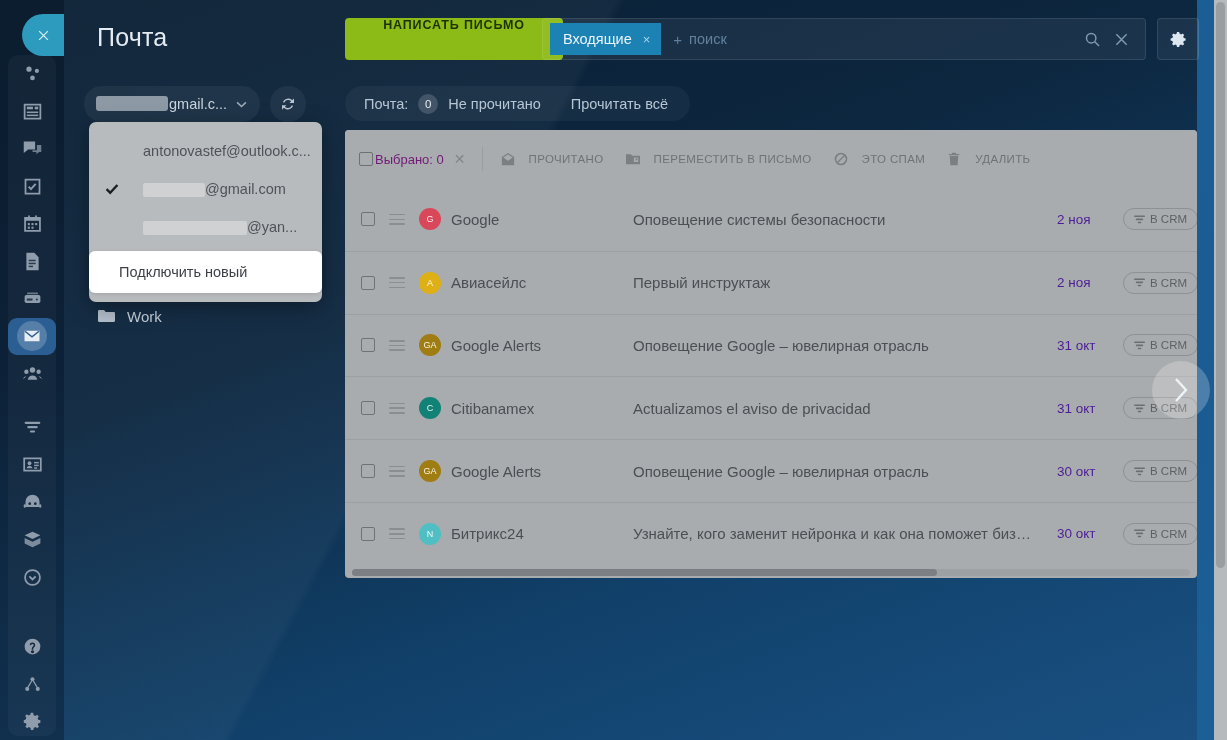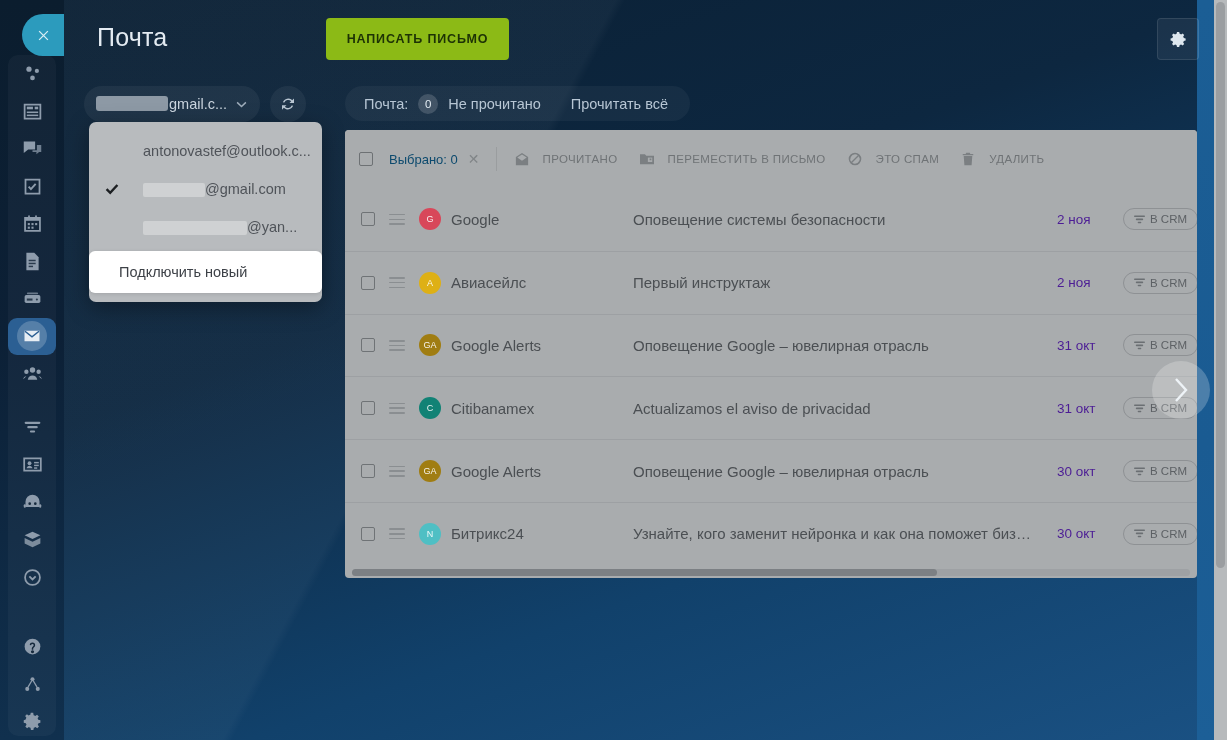--- a/index.html
+++ b/index.html
@@ -131,24 +131,24 @@
   #folders { position: absolute; left: 20px; top: 300px; width: 225px; }
   .folder-item {
     height: 32px; display: flex; align-items: center; gap: 12px;
     padding-left: 14px; border-radius: 6px;
     font-size: 15px; color: #c5d0db;
   }
   .folder-item svg { width: 17px; height: 14px; fill: #b4c0cc; }
 
   
   #compose-btn {
-    position: absolute; left: 326px; top: 18px;
-    width: 183px; height: 42px;
+    position: absolute; left: 345px; top: 18px;
+    width: 218px; height: 42px;
     background: #8cba16; border-radius: 4px;
-    display: flex; align-items: center; justify-content: center;
+    display: flex; align-items: flex-start; justify-content: center;
     font-size: 12.5px; font-weight: bold; color: #1d3205;
     letter-spacing: .85px;
     z-index: 15;
   }
   #searchbar {
     position: absolute; left: 542px; top: 18px;
     width: 604px; height: 42px;
     background: rgba(255,255,255,.06);
     border: 1px solid rgba(255,255,255,.10);
     border-radius: 4px;
@@ -211,21 +211,21 @@
   }
   #list-actions {
     height: 58px; display: flex; align-items: center;
     padding-left: 14px; gap: 0;
     background: #a9acae;
   }
   .sel-box {
     width: 14px; height: 14px;
     border: 1.5px solid #6d7174; border-radius: 2px;
   }
-  #sel-label { margin-left: 16px; font-size: 13px; color: #0c4a6e; }
+  #sel-label { margin-left: 2px; font-size: 13px; color: #701a75; }
   #sel-x { margin-left: 10px; font-size: 14px; color: #818588; }
   #act-divider { width: 1px; height: 24px; background: #9a9d9f; margin: 0 18px 0 16px; }
   .act-btn {
     display: flex; align-items: center; gap: 14px;
     font-size: 11.5px; color: #6f7376; letter-spacing: .35px;
     margin-right: 22px;
   }
   .act-btn svg { width: 14px; height: 14px; fill: #7b7f82; }
 
   #list-rows { background: #a9acae; }
@@ -477,20 +477,28 @@
             </svg>
         </span>
       </div>
       <div id="refresh-btn">
         <svg viewBox="0 0 24 24">
             <path d="M17.6 6.9A7.6 7.6 0 0 0 5.2 9.6l1.9.5A5.6 5.6 0 0 1 16.2 8.3L14 10.5h6V4.5zM6.4 17.1a7.6 7.6 0 0 0 12.4-2.7l-1.9-.5a5.6 5.6 0 0 1-9.1 1.8L10 13.5H4v6z"></path>
           </svg>
       </div>
     </div>
 
+    <div id="folders">
+      <div class="folder-item">
+        <svg viewBox="0 0 20 16">
+            <path d="M0 2.3A1.3 1.3 0 0 1 1.3 1h5.8l2 2.4h9.6A1.3 1.3 0 0 1 20 4.7v9A1.3 1.3 0 0 1 18.7 15H1.3A1.3 1.3 0 0 1 0 13.7z"></path>
+          </svg>
+        <span>Work</span>
+      </div>
+    </div>
   </div>
 
   <div id="acct-dropdown">
     <div class="dd-item">
       <span class="dd-label">
         <span>antonovastef@outlook.c...</span>
       </span>
     </div>
     <div class="dd-item">
       <span class="check">
@@ -511,20 +519,37 @@
     </div>
     <div class="dd-item new">
       <span>Подключить новый</span>
     </div>
   </div>
 
   <div id="compose-btn">
     <span>НАПИСАТЬ ПИСЬМО</span>
   </div>
 
+  <div id="searchbar">
+    <div id="filter-chip">
+      <span>Входящие</span>
+      <span class="chip-x">×</span>
+    </div>
+    <span id="search-plus">+</span>
+    <input id="search-input" placeholder="поиск" style="">
+    <span id="search-icons">
+      <svg viewBox="0 0 16 16">
+          <circle cx="6.6" cy="6.6" r="5"></circle>
+          <path d="M10.4 10.4L15 15"></path>
+        </svg>
+      <svg viewBox="0 0 16 16">
+          <path d="M2.5 2.5l11 11M13.5 2.5l-11 11"></path>
+        </svg>
+    </span>
+  </div>
 
   <div id="gear-btn">
     <svg viewBox="0 0 24 24">
         <path d="M12 8.6a3.4 3.4 0 1 0 0 6.8 3.4 3.4 0 0 0 0-6.8zm9 4.8v-2.8l-2.3-.5a7 7 0 0 0-.8-1.9l1.3-1.9-2-2-1.9 1.3a7 7 0 0 0-1.9-.8L12.9 2.5h-2.8l-.5 2.3a7 7 0 0 0-1.9.8L5.8 4.3l-2 2 1.3 1.9a7 7 0 0 0-.8 1.9l-2.3.5v2.8l2.3.5a7 7 0 0 0 .8 1.9l-1.3 1.9 2 2 1.9-1.3a7 7 0 0 0 1.9.8l.5 2.3h2.8l.5-2.3a7 7 0 0 0 1.9-.8l1.9 1.3 2-2-1.3-1.9a7 7 0 0 0 .8-1.9z"></path>
       </svg>
   </div>
 
   <div id="letters-pill">
     <span>Почта:</span>
     <span id="letters-count">0</span>

